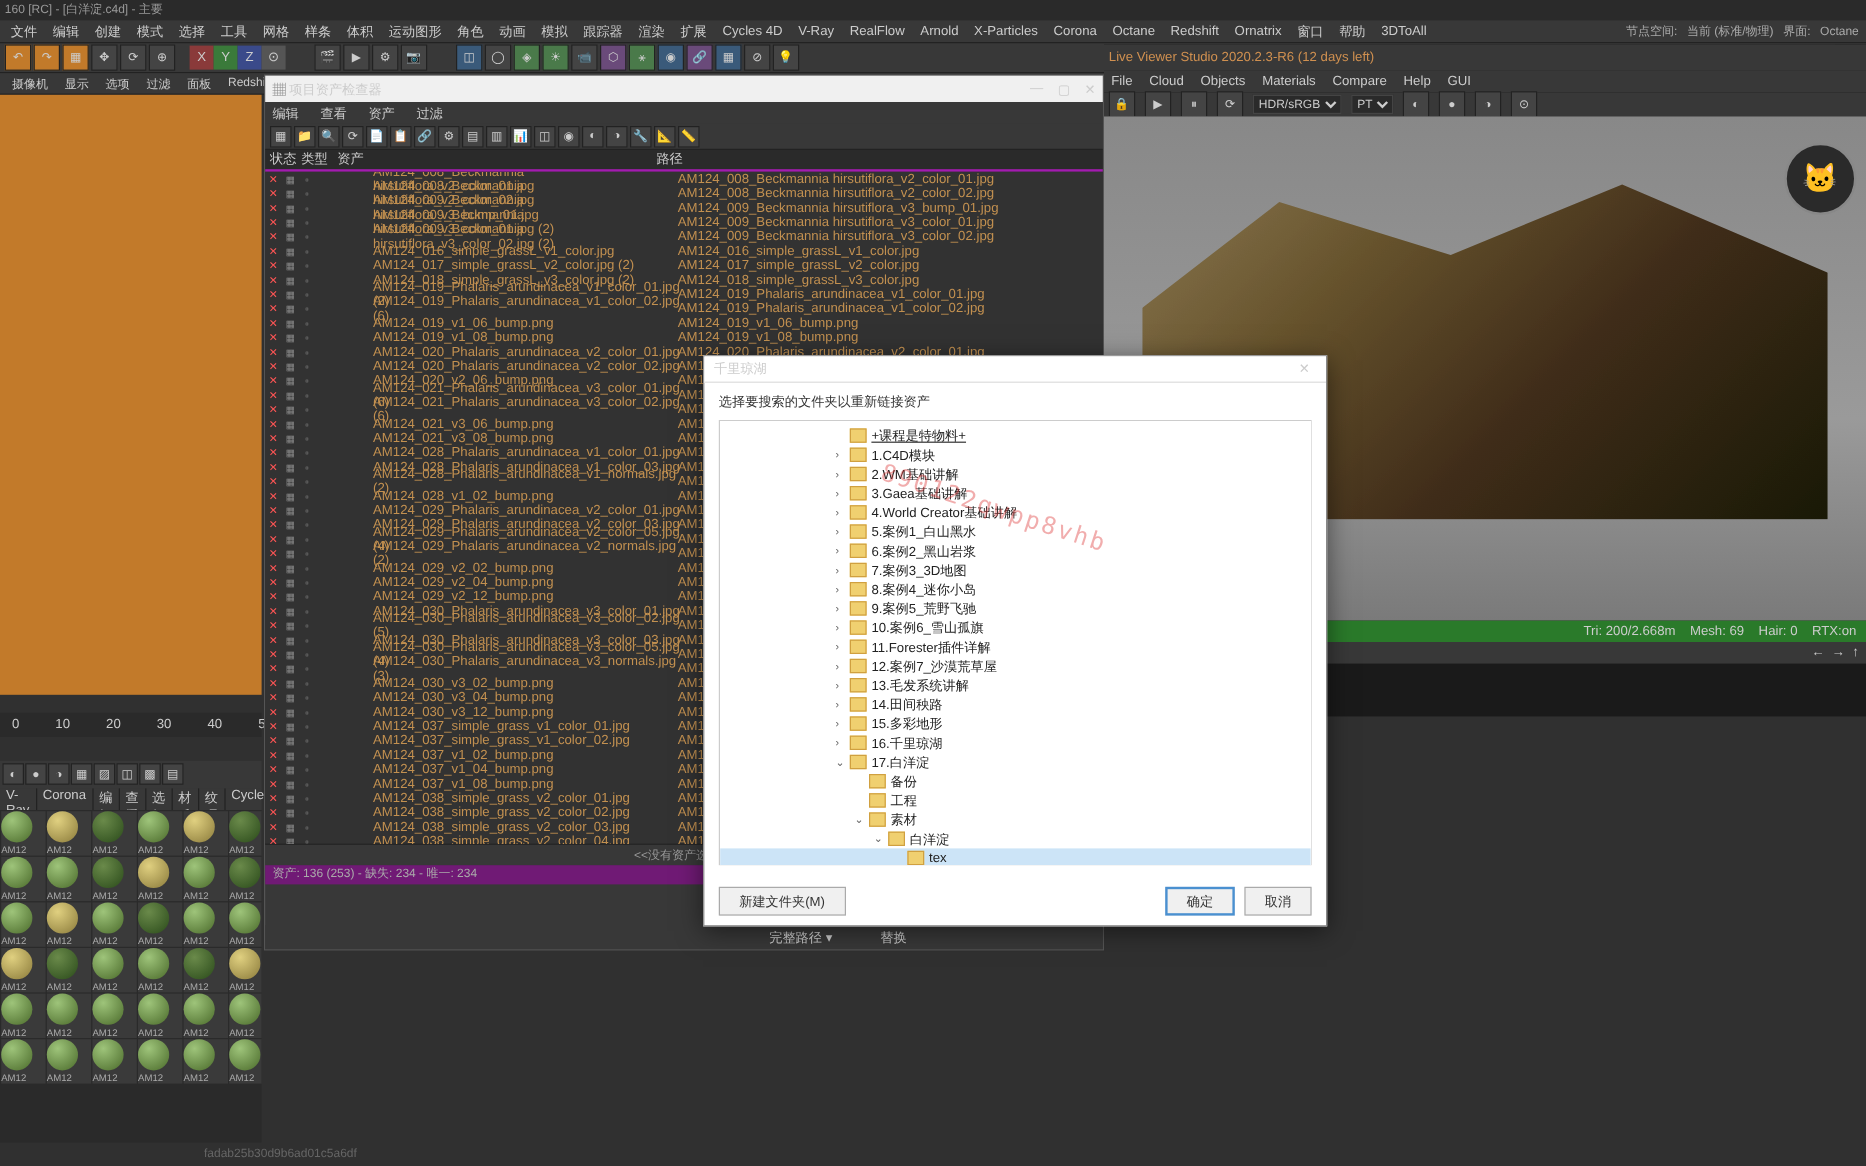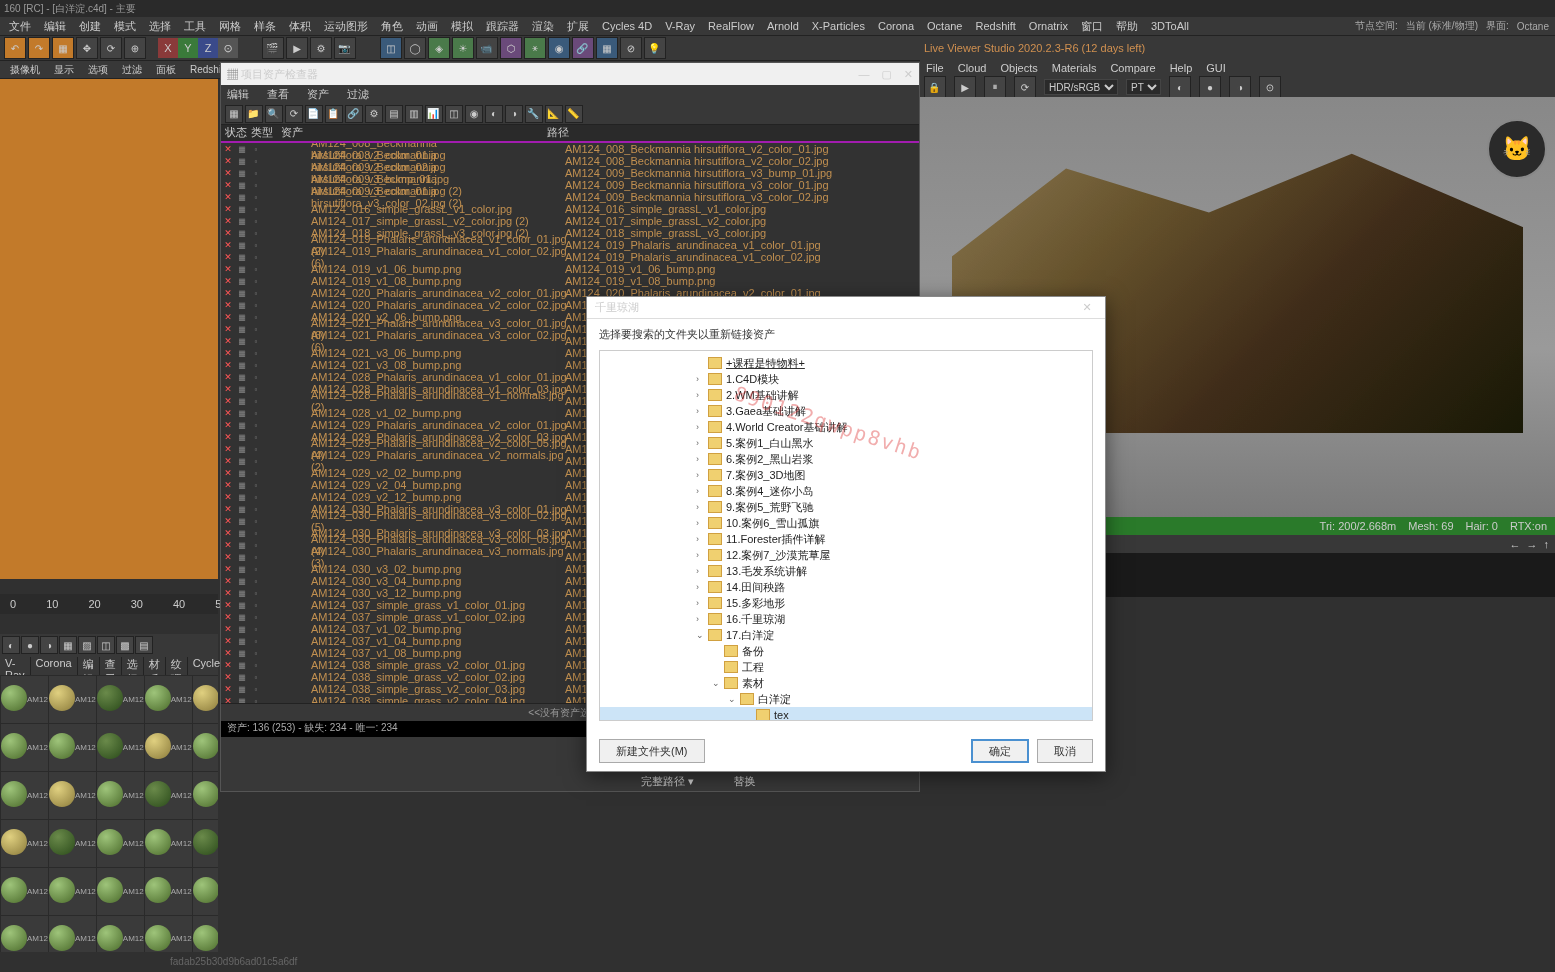--- a/index.html
+++ b/index.html
@@ -26,21 +26,21 @@
 .left-pane{position:absolute;left:0;top:0;width:218px;bottom:0}
 .orange-area{background:#c27a2a;width:100%;height:500px}
 .checker{position:absolute;top:0;left:0;width:218px;height:500px;background:repeating-conic-gradient(#3a3a3a 0 25%,#2a2a2a 0 50%) 0 0/60px 60px;opacity:.3;z-index:-1}
 .timeline{position:absolute;left:0;top:515px;right:0;height:20px;background:#2a2a2a;display:flex;align-items:center;padding:0 10px;gap:30px;font-size:9px;color:#888}
 .frame-input{position:absolute;left:0;top:558px;width:60px;height:18px;background:#222;border:1px solid #444;padding:0 4px;font-size:10px}
 .mat-toolbar{position:absolute;left:0;top:555px;width:218px;height:24px;background:#383838;display:flex;gap:1px;padding:2px}
 .mat-toolbar .tbtn{width:18px;height:18px}
 .mat-tabs{position:absolute;left:0;top:578px;width:218px;height:18px;background:#383838;display:flex;font-size:10px}
 .mat-tabs span{padding:0 5px;border-right:1px solid #222}
 .mat-grid{position:absolute;left:0;top:596px;width:218px;bottom:20px;background:#2a2a2a;display:grid;grid-template-columns:repeat(6,1fr);gap:1px;padding:1px;overflow:hidden;align-content:start}
-.mat-cell{aspect-ratio:1;background:#3a3a3a;display:flex;flex-direction:row;align-items:center;justify-content:flex-end;position:relative}
+.mat-cell{aspect-ratio:1;background:#3a3a3a;display:flex;flex-direction:column;align-items:flex-start;justify-content:flex-end;position:relative}
 .mat-cell .ball{width:26px;height:26px;border-radius:50%;background:radial-gradient(circle at 35% 30%,#9ec47a,#4a6a2a);margin-bottom:2px}
 .mat-cell .ball.y{background:radial-gradient(circle at 35% 30%,#e0d080,#8a7a3a)}
 .mat-cell .ball.d{background:radial-gradient(circle at 35% 30%,#6a8a4a,#2a4a1a)}
 .mat-cell .lbl{font-size:8px;color:#aaa;text-align:center}
 .hash{position:absolute;left:170px;bottom:5px;color:#666;font-size:10px}
 
 .asset-window{position:absolute;left:220px;top:-17px;width:700px;height:730px;background:#383838;border:1px solid #555;z-index:50}
 .aw-title{height:22px;background:#f0f0f0;display:flex;align-items:center;padding:0 6px;color:#333;justify-content:space-between}
 .aw-title .wbtns{display:flex;gap:12px;color:#666}
 .aw-menu{height:18px;background:#383838;display:flex;align-items:center;padding:0 6px;gap:18px;font-size:10px}
@@ -51,21 +51,21 @@
 .aw-header .c2{width:30px}
 .aw-header .c3{width:260px}
 .aw-header .c4{flex:1;padding-left:6px}
 .aw-list{height:560px;overflow-y:auto;background:#323232}
 .aw-row{height:12px;display:flex;align-items:center;font-size:10px}
 .aw-row .st{width:14px;text-align:center;color:#ff5555;font-size:9px}
 .aw-row .ty{width:14px;text-align:center;font-size:8px;color:#888}
 .aw-row .nm{width:296px;padding-left:48px;color:#c29050}
 .aw-row .pt{flex:1;padding-left:6px;color:#c29050;white-space:nowrap;overflow:hidden}
 .aw-footer{height:18px;background:#383838;display:flex;align-items:center;justify-content:center;font-size:10px;color:#999;border-top:1px solid #222}
-.aw-status{height:16px;background:#000000;font-size:10px;padding:0 6px;color:#aaa}
+.aw-status{height:16px;background:#701a75;font-size:10px;padding:0 6px;color:#aaa}
 .aw-bottom{position:absolute;bottom:0;left:0;right:0;height:20px;background:#383838;display:flex;align-items:center;gap:40px;padding-left:420px;font-size:10px}
 
 .viewport{position:absolute;left:920px;top:-42px;right:0;height:560px;background:#1a1a1a}
 .vp-header{height:22px;background:#383838;display:flex;align-items:center;padding:0 4px;gap:6px;font-size:10px}
 .vp-header .t{color:#d09050}
 .vp-menu{height:18px;background:#383838;display:flex;align-items:center;padding:0 6px;gap:14px;font-size:10px;justify-content:space-between}
 .vp-menu .left{display:flex;gap:14px}
 .vp-toolbar{height:20px;background:#383838;display:flex;align-items:center;padding:0 4px;gap:8px;font-size:10px}
 .vp-toolbar select{background:#2a2a2a;border:1px solid #444;color:#ccc;font-size:10px;height:16px}
 .vp-info{height:14px;background:#2a2a2a;font-size:9px;padding:0 6px}

